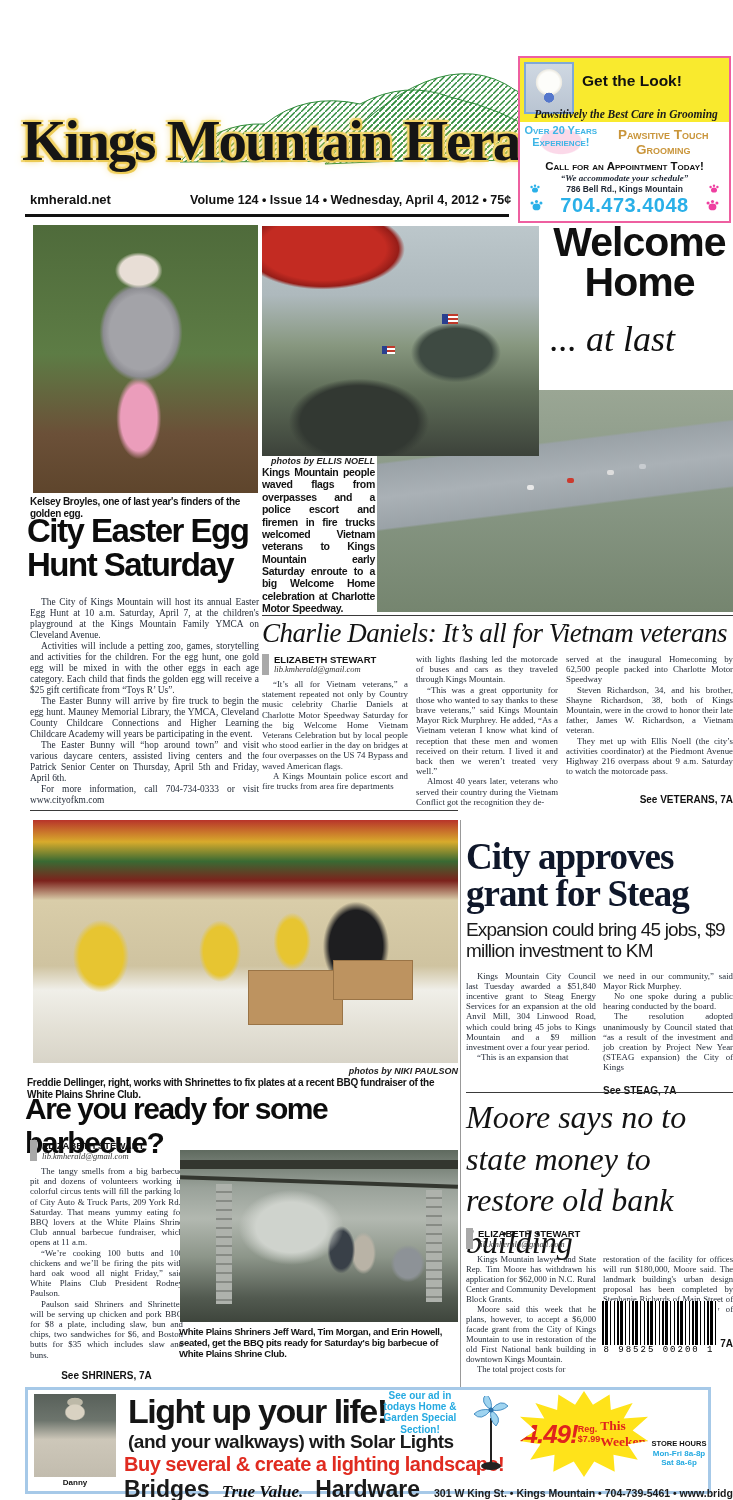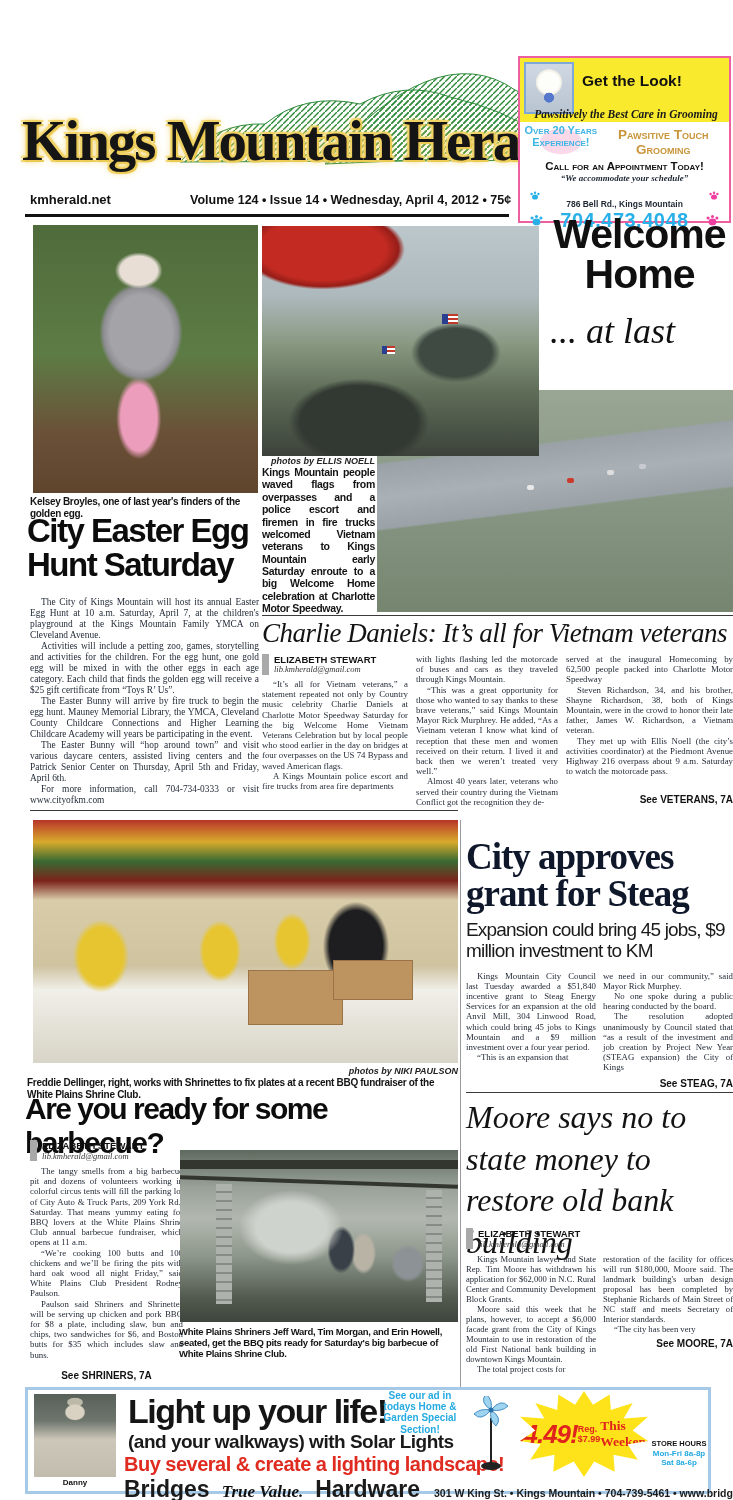--- a/index.html
+++ b/index.html
@@ -40,21 +40,21 @@
   #groom-mid { display:flex; padding:3px 2px 1px 2px; }
   #groom-exp { width:78px; text-align:center; color:#3db5e6; font-weight:bold;
     font-variant:small-caps; font-size:11px; line-height:1.05;
     background: radial-gradient(ellipse 36px 22px at 50% 50%, #fbd9e9 0 55%, transparent 60%); }
   #groom-name { width:128px; text-align:center; color:#c9953a; font-weight:bold;
     font-variant:small-caps; font-size:13.5px; line-height:1.1; padding-top:3px; }
   #groom-call { text-align:center; font-variant:small-caps; font-weight:bold; font-size:11.5px; color:#111; margin-top:1px; }
   #groom-sched { text-align:center; font-family:"Liberation Serif", serif; font-style:italic;
     font-weight:bold; font-size:9px; margin-top:1px; }
   .groom-row { display:flex; align-items:center; justify-content:space-between; padding:0 10px; }
-  #groom-addr { font-size:8.5px; font-weight:bold; margin-top:16px; }
+  #groom-addr { font-size:8.5px; font-weight:bold; margin-top:1px; }
   #groom-phone { color:#2ab0e8; font-size:20px; font-weight:bold; letter-spacing:0.5px; }
   .paw { display:inline-block; }
 
   
   .photo { overflow:hidden; }
   #photo-easter { left:33px; top:225px; width:225px; height:268px;
     background:
       radial-gradient(ellipse 34px 26px at 47% 17%, #e8ded6 0 55%, transparent 70%),
       radial-gradient(ellipse 52px 62px at 48% 40%, #a3a3a8 0 60%, #8d8d92 72%, transparent 80%),
       radial-gradient(ellipse 30px 55px at 47% 72%, #eb9dbb 0 60%, transparent 75%),
@@ -106,21 +106,21 @@
   .body-text p { text-indent:11px; text-align:justify; }
   .body-text p.noindent { text-indent:0; }
   .jump { font-family:"Liberation Sans", sans-serif; font-weight:bold; font-size:10px; color:#111; }
   .rule { background:#3a3a3a; }
 
   #easter-caption { left:30px; top:496px; width:229px; }
   #easter-head { left:27px; top:514px; width:234px; font-family:"Liberation Sans", sans-serif;
     font-weight:bold; font-size:33px; letter-spacing:-1.5px; line-height:1.04; color:#0c0c0c; }
   #easter-body { left:30px; top:597px; width:229px; font-size:9.4px; line-height:1.17; }
 
-  #welcome { left:546px; top:214px; width:187px; text-align:center; }
+  #welcome { left:546px; top:222px; width:187px; text-align:center; }
   #welcome .wl { font-family:"Liberation Sans", sans-serif; font-weight:bold;
     font-size:41px; letter-spacing:-1px; line-height:0.98; color:#101010; }
   #welcome .wl3 { font-family:"Liberation Serif", serif; font-style:italic;
     font-size:36px; margin-top:16px; text-align:left; padding-left:4px; color:#101010; }
 
   #flags-caption { left:262px; top:456px; width:113px; }
   #flags-caption .caption { font-size:10.5px; }
 
   #charlie-rule { left:262px; top:615px; width:471px; height:1px; }
   #charlie-head { left:262px; top:618px; width:471px; font-style:italic;
@@ -139,21 +139,21 @@
 
   #steag-vrule { left:460px; top:820px; width:1px; height:570px; background:#999; }
   #steag { left:466px; top:838px; width:267px; }
   #steag-head { font-family:"Liberation Serif", serif; font-weight:bold;
     font-size:37px; letter-spacing:-1px; line-height:1.0; color:#0f172a; }
   #steag-sub { font-family:"Liberation Sans", sans-serif; font-size:19px;
     letter-spacing:-0.8px; line-height:1.12; color:#1a1a1a; margin-top:7px; }
   #steag-cols { position:relative; margin-top:9px; height:145px; }
   #steag-c1 { left:0; width:130px; }
   #steag-c2 { left:137px; width:130px; }
-  #steag-jump { text-align:right; margin-top:5px; }
+  #steag-jump { margin-top:12px; }
 
   #moore-rule { left:466px; top:1092px; width:267px; height:1px; }
   #moore-head { left:466px; top:1097px; width:267px; font-style:italic;
     font-size:32px; line-height:1.3; color:#131313; }
   #moore-byline { left:466px; top:1228px; }
   #moore-cols { left:466px; top:1255px; width:267px; height:140px; }
   #moore-c1 { left:0; width:130px; font-size:8.6px; }
   #moore-c2 { left:137px; width:130px; font-size:8.6px; }
   #moore-jump { text-align:right; margin-top:3px; }
 
@@ -399,20 +399,24 @@
       <p>Moore said this week that he plans, however, to accept a $6,000 facade grant from the City of Kings Mountain to use in restoration of the old First National bank building in downtown Kings Mountain.</p>
       <p>The total project costs for</p>
     </div>
     <div id="moore-c2" class="ncol body-text">
       <p class="noindent">restoration of the facility for offices will run $180,000, Moore said. The landmark building's urban design proposal has been completed by Stephanie Richards of Main Street of NC staff and meets Secretary of Interior standards.</p>
       <p>“The city has been very</p>
       <div id="moore-jump" class="jump">See MOORE, 7A</div>
     </div>
   </div>
 
+  <div id="barcode-wrap" class="abs">
+    <div id="barcode"></div>
+    <div id="barcode-digits">8 98525 00200 1</div>
+  </div>
 
   <div id="hw-ad" class="abs">
     <div id="hw-danny" class="photo"></div>
     <div id="hw-danny-label">Danny</div>
     <div id="hw-head">Light up your life!</div>
     <div id="hw-sub">(and your walkways) with Solar Lights</div>
     <div id="hw-red">Buy several &amp; create a lighting landscape!</div>
     <div id="hw-seead">See our ad in todays Home &amp; Garden Special Section!</div>
     <svg id="hw-pinwheel" viewBox="0 0 46 80">
       <line x1="23" y1="22" x2="23" y2="68" stroke="#222" stroke-width="2"></line>

